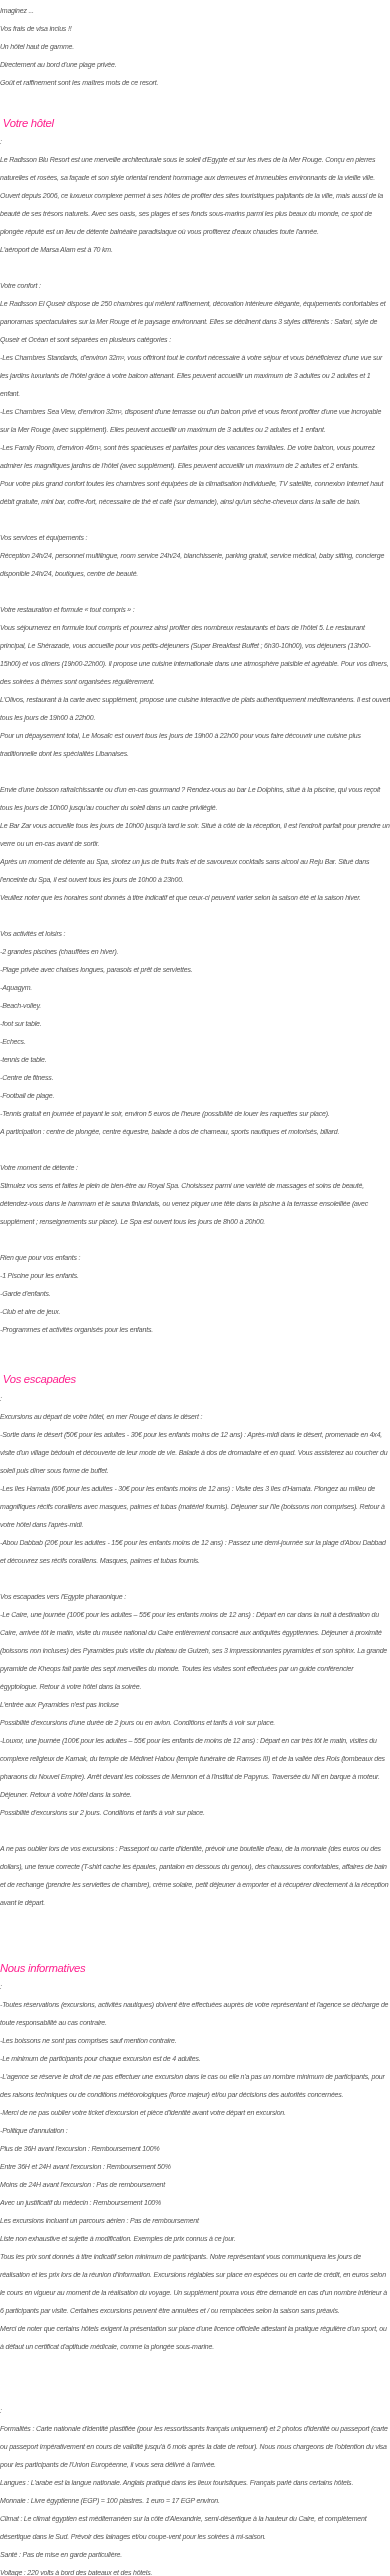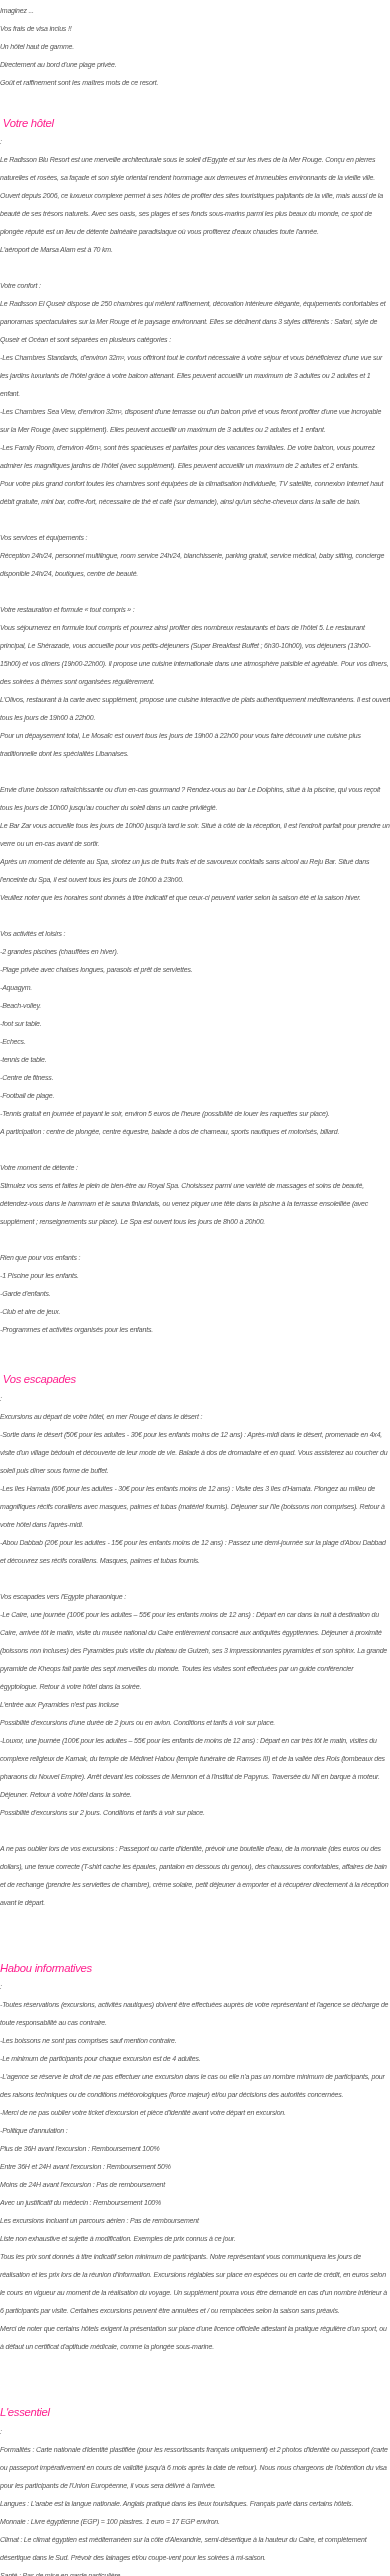--- a/index.html
+++ b/index.html
@@ -120,40 +120,39 @@
     <p class="para">-Le Caire, une journée (100€ pour les adultes – 55€ pour les enfants moins de 12 ans) : Départ en car dans la nuit à destination du Caire, arrivée tôt le matin, visite du musée national du Caire entièrement consacré aux antiquités égyptiennes. Déjeuner à proximité (boissons non incluses) des Pyramides puis visite du plateau de Guizeh, ses 3 impressionnantes pyramides et son sphinx. La grande pyramide de Kheops fait partie des sept merveilles du monde. Toutes les visites sont effectuées par un guide conférencier égyptologue. Retour à votre hôtel dans la soirée.</p>
     <p class="para">L'entrée aux Pyramides n'est pas incluse</p>
     <p class="para">Possibilité d'excursions d'une durée de 2 jours ou en avion. Conditions et tarifs à voir sur place.</p>
     <p class="para">-Louxor, une journée (100€ pour les adultes – 55€ pour les enfants de moins de 12 ans) : Départ en car très tôt le matin, visites du complexe religieux de  Karnak, du temple de   Médinet Habou (temple funéraire de Ramses III) et de la vallée des Rois (tombeaux des pharaons du Nouvel Empire). Arrêt devant les colosses de Memnon et à l'institut de Papyrus. Traversée du Nil en barque à moteur. Déjeuner. Retour à votre hôtel dans la soirée.</p>
     <p class="para">Possibilité d'excursions sur 2 jours. Conditions et tarifs à voir sur place.</p>
     <div class="gap"></div>
     <p class="para">A ne pas oublier lors de vos excursions : Passeport ou carte d'identité, prévoir une bouteille d'eau, de la monnaie (des euros ou des dollars), une tenue correcte (T-shirt cache les épaules, pantalon en dessous du genou), des chaussures confortables, affaires  de bain et de rechange (prendre les serviettes de chambre), crème solaire, petit déjeuner à emporter et à récupérer directement à la réception avant le départ.</p>
   </section>
 
   <section style="margin-top:46px;">
-    <h2 class="heading">Habou informatives</h2>
+    <h2 class="heading">Nous informatives</h2>
     <p class="colon">:</p>
     <p class="para">-Toutes réservations (excursions, activités nautiques) doivent être effectuées auprès de votre représentant et l'agence se décharge de toute responsabilité au cas contraire.</p>
     <p class="para">-Les boissons ne sont pas comprises sauf mention contraire.</p>
     <p class="para">-Le minimum de participants pour chaque excursion est de 4 adultes.</p>
     <p class="para">-L'agence se réserve le droit de ne pas effectuer une excursion dans le cas ou elle n'a pas un nombre minimum de participants, pour des raisons techniques ou de conditions météorologiques (force majeur) et/ou par décisions des autorités concernées.</p>
     <p class="para">-Merci de ne pas oublier votre ticket d'excursion et pièce d'identité avant votre départ en excursion.</p>
     <p class="para">-Politique d'annulation :</p>
     <p class="para">Plus de 36H avant l'excursion : Remboursement 100%</p>
     <p class="para">Entre 36H et 24H avant l'excursion : Remboursement 50%</p>
     <p class="para">Moins de 24H avant l'excursion : Pas de remboursement</p>
     <p class="para">Avec un justificatif du médecin : Remboursement 100%</p>
     <p class="para">Les excursions incluant un parcours aérien : Pas de remboursement</p>
     <p class="para">Liste non exhaustive et sujette à modification. Exemples de prix connus à ce jour.</p>
     <p class="para">Tous les prix sont donnés à titre indicatif selon minimum de participants. Notre représentant vous communiquera les jours de réalisation et les prix lors de la réunion d'information. Excursions réglables sur place en espèces ou en carte de crédit, en euros selon le cours en vigueur au moment de la réalisation du voyage. Un supplément pourra vous être demandé en cas d'un nombre inférieur à 6 participants par visite. Certaines excursions peuvent être annulées et / ou remplacées selon la saison sans préavis.</p>
     <p class="para">Merci de noter que certains hôtels exigent la présentation sur place d'une licence officielle attestant la pratique régulière d'un sport, ou à défaut un certificat d'aptitude médicale, comme la plongée sous-marine.</p>
   </section>
 
   <section style="margin-top:46px;">
-    <h2 class="heading">L'essentiel</h2>
     <p class="colon">:</p>
     <p class="para">Formalités : Carte nationale d'identité plastifiée (pour les ressortissants français uniquement) et 2 photos d'identité ou passeport (carte ou passeport impérativement en cours de validité jusqu'à 6 mois après la date de retour). Nous nous chargeons de l'obtention du visa pour les participants de l'Union Européenne, il vous sera délivré à l'arrivée.</p>
     <p class="para">Langues : L'arabe est la langue nationale. Anglais pratiqué dans les lieux touristiques. Français parlé dans certains hôtels.</p>
     <p class="para">Monnaie : Livre égyptienne (EGP) = 100 piastres. 1 euro = 17 EGP environ.</p>
     <p class="para">Climat : Le climat égyptien est méditerranéen sur la côte d'Alexandrie, semi-désertique à la hauteur du Caire, et complètement désertique dans le Sud. Prévoir des lainages et/ou coupe-vent pour les soirées à mi-saison.</p>
     <p class="para">Santé : Pas de mise en garde particulière.</p>
     <p class="para">Voltage : 220 volts à bord des bateaux et des hôtels.</p>
     <p class="para">Bagages : conformément aux règlements et autorisations régissant le transport aérien, nous vous informons que vous avez droit à un poids de bagages enregistré de 20 kg par personne sur nos vols spéciaux. Si à votre arrivée vous constatez l'absence d'un bagage ou sa détérioration, vous devrez le signaler auprès du représentant qui interviendra auprès de la compagnie aérienne.</p>
   </section>
 

